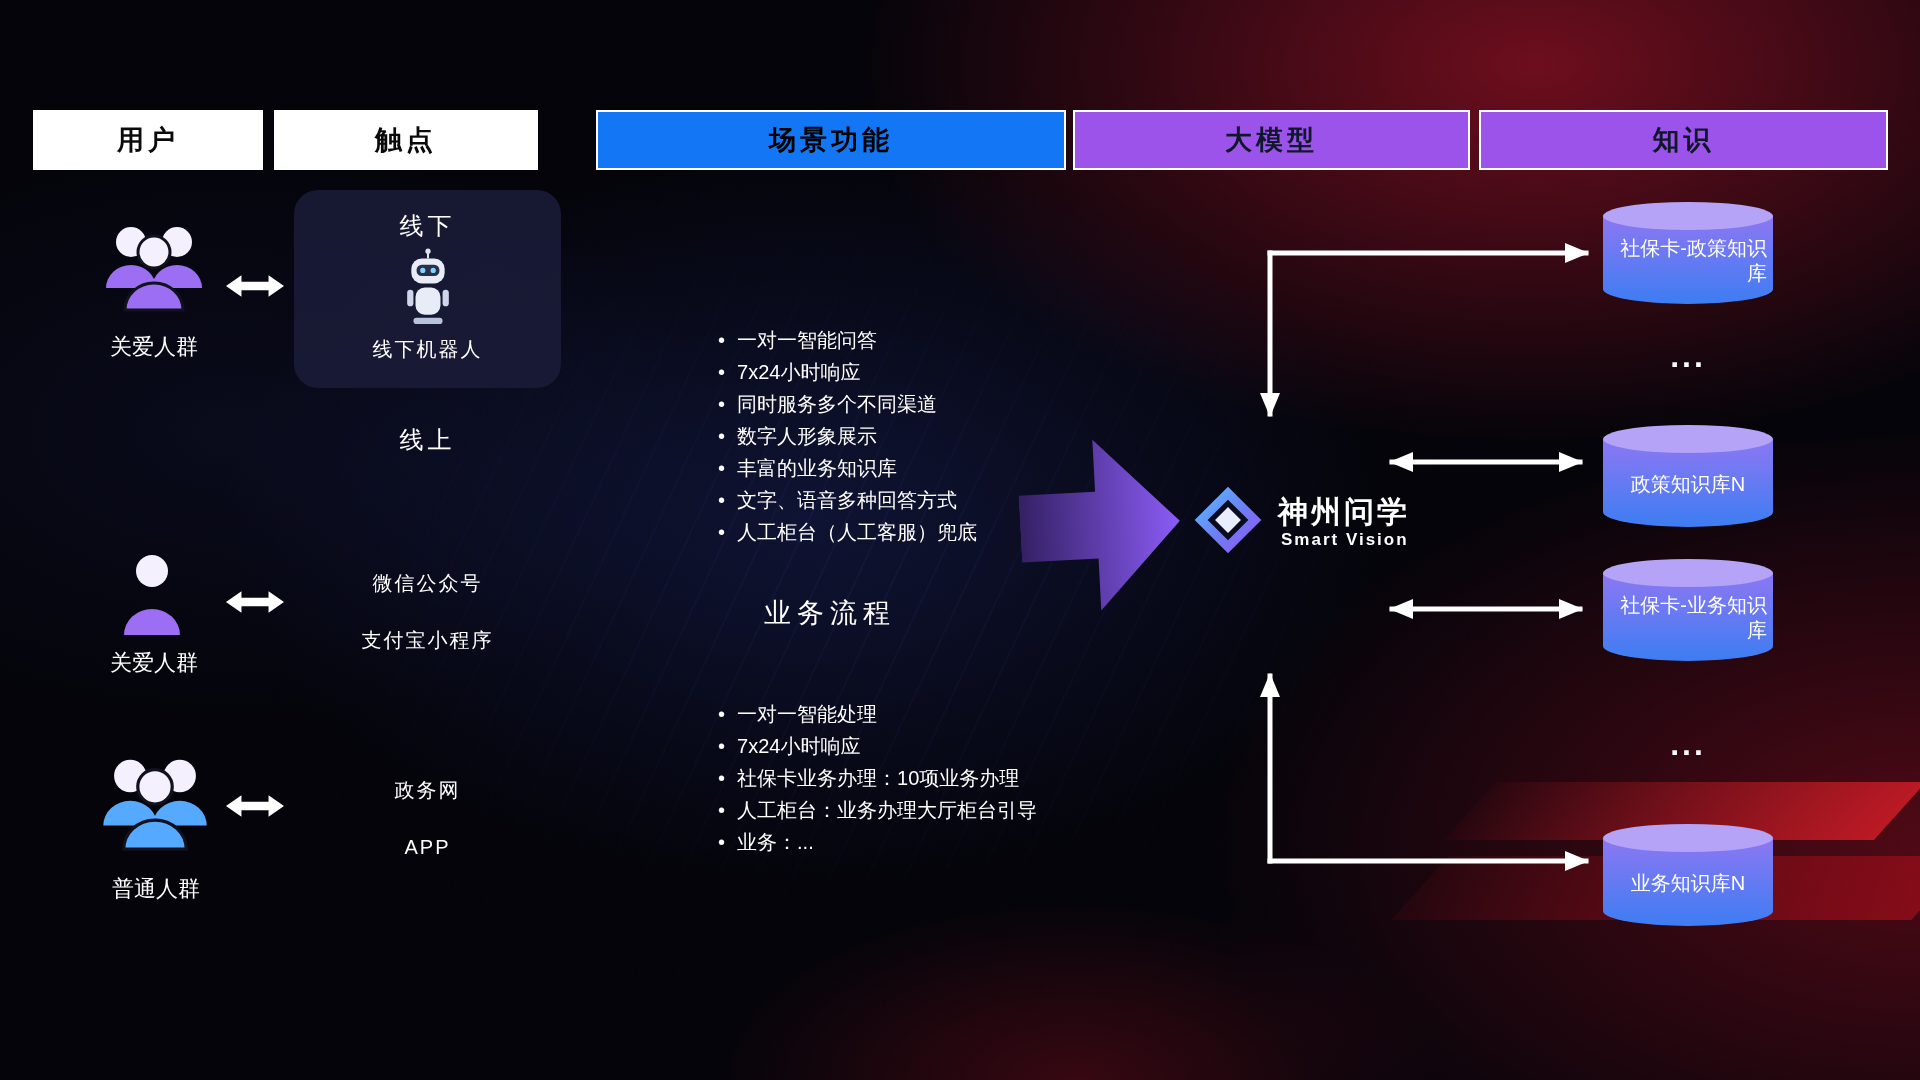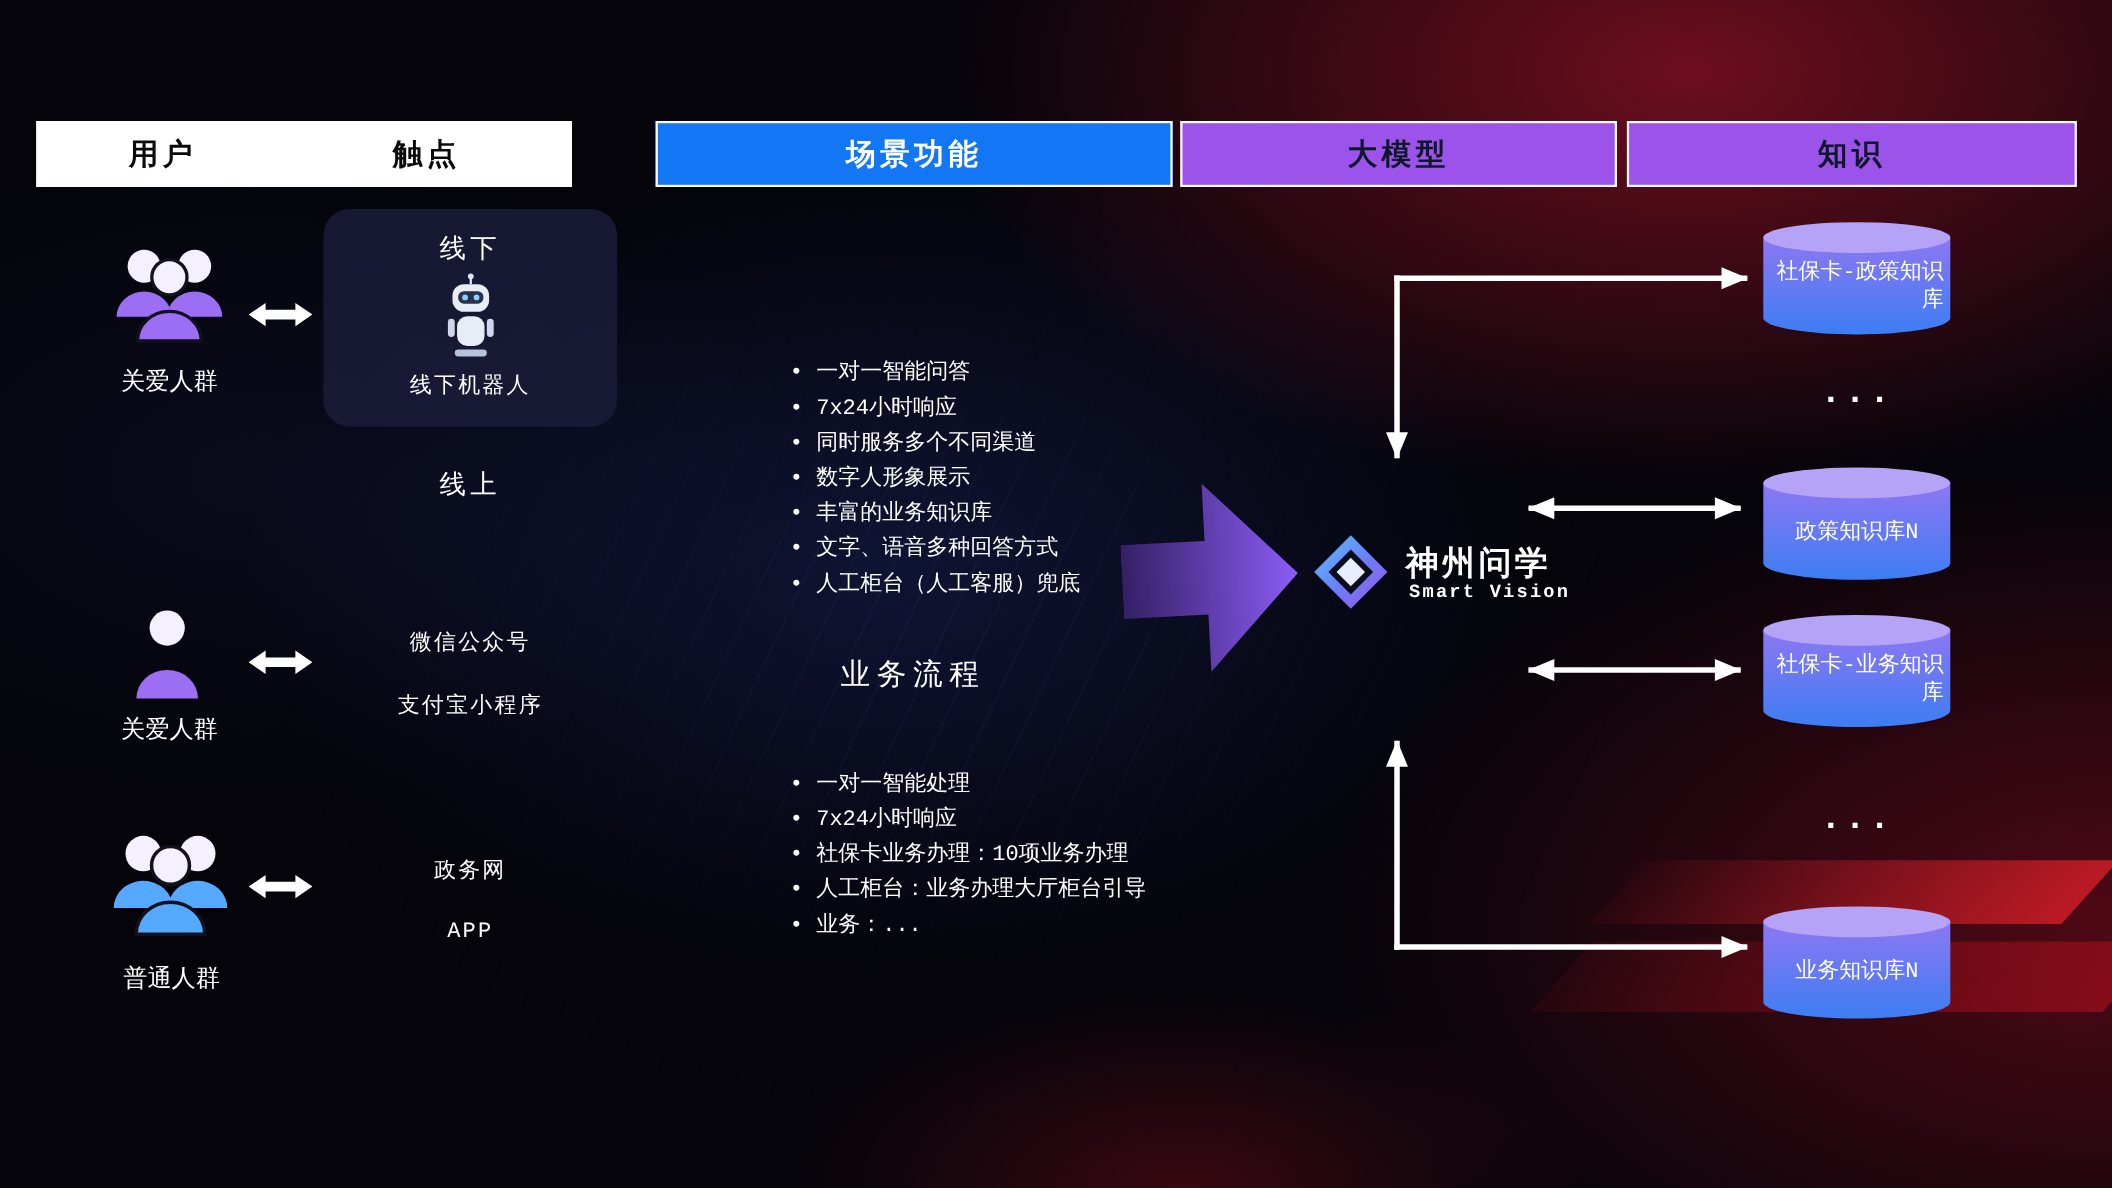--- a/index.html
+++ b/index.html
@@ -1,18 +1,18 @@
 <!DOCTYPE html>
 <html style="--scene-blue: #1276f5; --accent-purple: #9c53ea; --user-purple: #9b6ef3; --user-blue: #55aaff; --cyl-top: #b5a3f8; --cyl-body-top: #8d77f3; --cyl-bottom: #3d7df2; --arrow-dark: #342064; --arrow-bright: #8b5cf6; --logo-blue: #58c2ff; --logo-purple: #9a55e8;"><head>
 <meta charset="utf-8">
 <style>
   html,body { margin:0; padding:0; background:#000; }
   .stage {
     position:relative; width:1920px; height:1080px; overflow:hidden;
-    font-family:Liberation Mono, monospace; color:#fff;
+    font-family:Liberation Sans, sans-serif; color:#fff;
     background:
       radial-gradient(1100px 620px at 80% 6%, rgba(196,22,45,.55), rgba(196,22,45,0) 62%),
       radial-gradient(1200px 700px at 100% 78%, rgba(170,16,35,.45), rgba(170,16,35,0) 60%),
       radial-gradient(520px 260px at 56% 100%, rgba(150,15,30,.35), rgba(150,15,30,0) 70%),
       radial-gradient(900px 560px at 42% 48%, rgba(44,60,160,.28), rgba(44,60,160,0) 65%),
       radial-gradient(700px 420px at 12% 40%, rgba(30,36,90,.22), rgba(30,36,90,0) 70%),
       #04040a;
   }
   .bg-streaks {
     position:absolute; inset:0; z-index:0;
@@ -26,21 +26,21 @@
   .band2 { left:1420px; top:856px; width:520px; height:64px;
     background:linear-gradient(90deg, rgba(190,18,32,.08), rgba(160,14,26,.7)); }
 
   .hdr {
     position:absolute; top:110px; height:60px; z-index:2;
     display:flex; align-items:center; justify-content:center;
     font-size:27px; font-weight:bold; letter-spacing:4px; box-sizing:border-box;
     border:2px solid #fff;
   }
   .hdr.w { background:#ffffff; color:#0a0a0a; border-color:#ffffff; }
-  .hdr.blue { background:var(--scene-blue); color:#ffffff; }
+  .hdr.blue { background:var(--scene-blue); color:#000000; }
   .hdr.purple { background:var(--accent-purple); color:#0f172a; }
 
   .abs { position:absolute; z-index:2; }
   .icon-wrap svg { display:block; width:100%; height:100%; }
   .p-head { fill:#f4f0fd; }
   .p-body { fill:var(--user-purple); }
   .b-body { fill:var(--user-blue); }
   .p-front { stroke:#12121e; stroke-width:3; }
 
   .u-label { position:absolute; width:160px; text-align:center; font-size:22px; z-index:2; }
@@ -104,21 +104,21 @@
     </linearGradient>
   </defs>
 </svg>
 
 <div class="stage">
   <div class="bg-streaks"></div>
   <div class="band band1"></div>
   <div class="band band2"></div>
 
   <div class="hdr w" style="left:33px;width:230px">用户</div>
-  <div class="hdr w" style="left:256px;width:264px">触点</div>
+  <div class="hdr w" style="left:274px;width:264px">触点</div>
   <div class="hdr blue" style="left:596px;width:470px">场景功能</div>
   <div class="hdr purple" style="left:1073px;width:397px">大模型</div>
   <div class="hdr purple" style="left:1479px;width:409px">知识</div>
 
   <div class="abs icon-wrap" style="left:98px;top:216px;width:112px;height:104px">
     <svg viewBox="0 0 112 104" aria-hidden="true">
       <circle cx="33" cy="26" r="15" class="p-head"></circle>
       <path d="M8 72 a25 23 0 0 1 50 0 z" class="p-body"></path>
       <circle cx="79" cy="26" r="15" class="p-head"></circle>
       <path d="M54 72 a25 23 0 0 1 50 0 z" class="p-body"></path>

